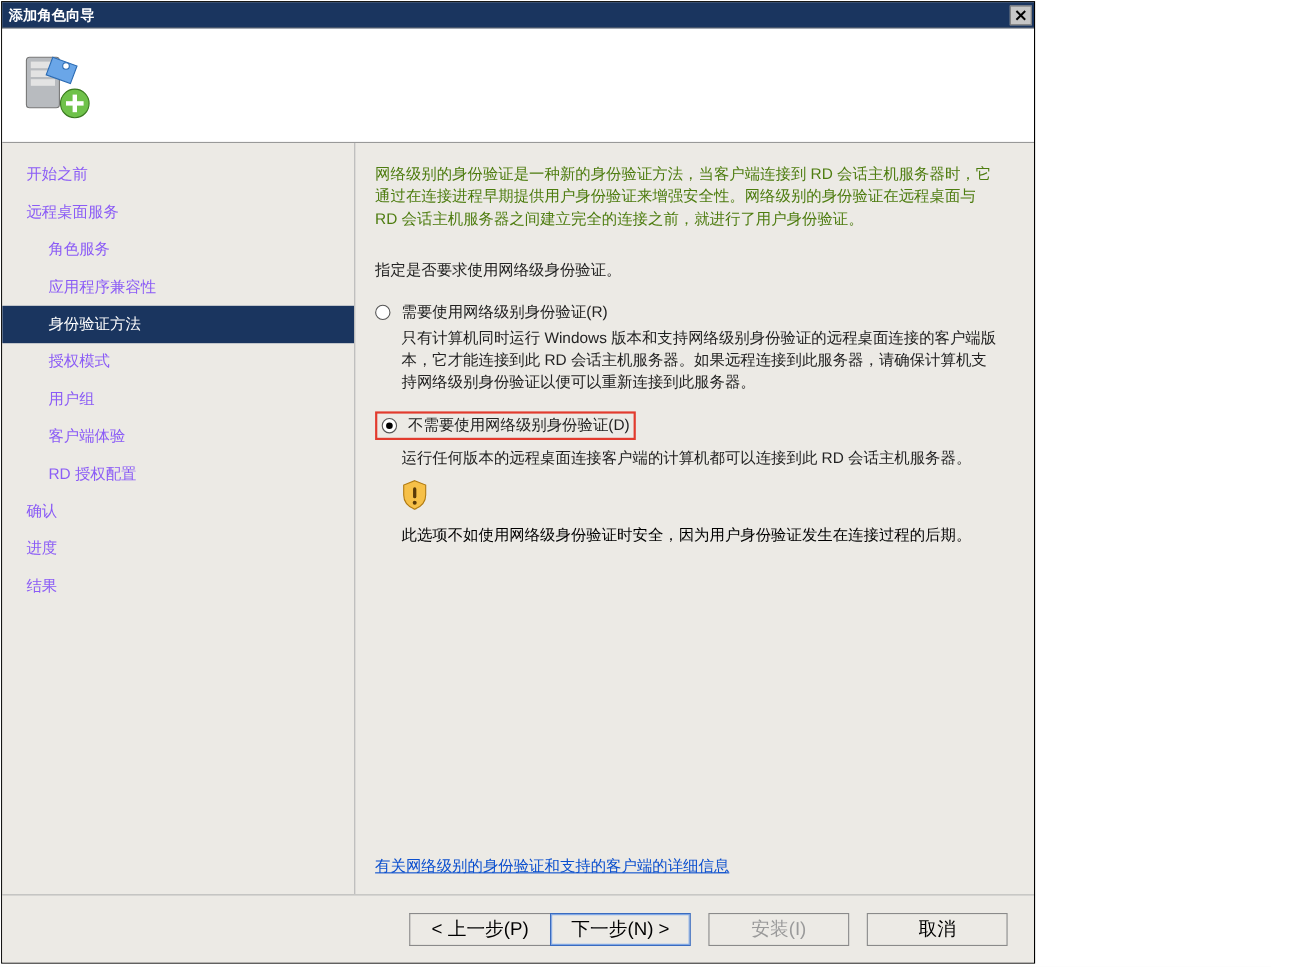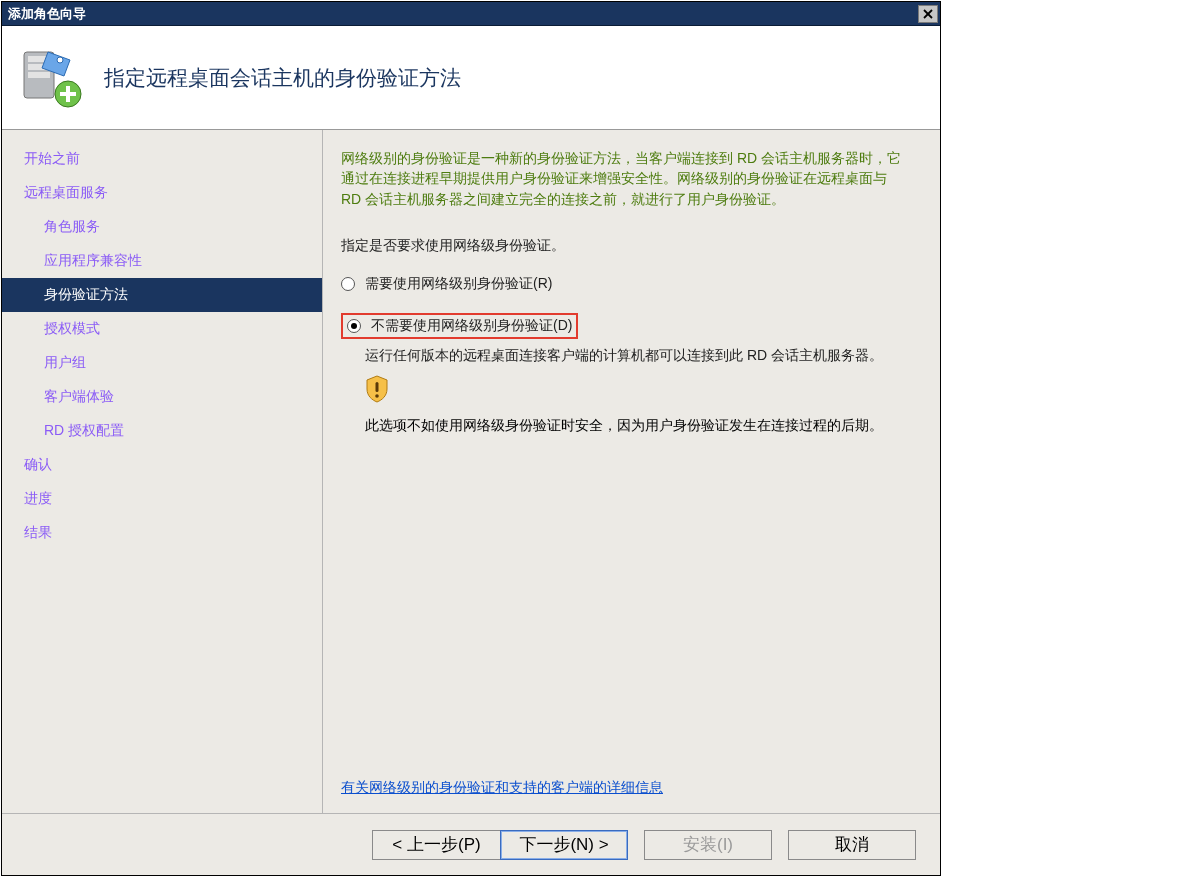--- a/index.html
+++ b/index.html
@@ -198,21 +198,20 @@
         <rect x="8" y="10" width="22" height="6" fill="#e3e3e3"></rect>
         <rect x="8" y="18" width="22" height="6" fill="#e3e3e3"></rect>
         <rect x="8" y="26" width="22" height="6" fill="#e3e3e3"></rect>
         <polygon points="28,6 50,14 44,30 22,22" fill="#6aa6e8" stroke="#2b6bb3" stroke-width="1"></polygon>
         <circle cx="40" cy="14" r="3" fill="#fff" stroke="#2b6bb3"></circle>
         <circle cx="48" cy="48" r="13" fill="#6fc24a" stroke="#3a7a1f" stroke-width="1"></circle>
         <rect x="46" y="40" width="4" height="16" fill="#fff"></rect>
         <rect x="40" y="46" width="16" height="4" fill="#fff"></rect>
       </svg>
     </div>
-    <div class="header-title">指定远程桌面会话主机的身份验证方法</div>
   </div>
 
   <div class="body">
 
     <div class="sidebar">
       <div class="sidebar-item">开始之前</div>
       <div class="sidebar-item">远程桌面服务</div>
       <div class="sidebar-item indent1">角色服务</div>
       <div class="sidebar-item indent1">应用程序兼容性</div>
       <div class="sidebar-item indent1 selected">身份验证方法</div>
@@ -227,20 +226,21 @@
 
     <div class="content">
       <div class="desc">网络级别的身份验证是一种新的身份验证方法，当客户端连接到 RD 会话主机服务器时，它通过在连接进程早期提供用户身份验证来增强安全性。网络级别的身份验证在远程桌面与 RD 会话主机服务器之间建立完全的连接之前，就进行了用户身份验证。</div>
       <div class="prompt">指定是否要求使用网络级身份验证。</div>
 
       <div class="option-block">
         <div class="radio-row">
           <span class="radio"></span>
           <span class="radio-label">需要使用网络级别身份验证(R)</span>
         </div>
+        <div class="opt-desc">只有计算机同时运行 Windows 版本和支持网络级别身份验证的远程桌面连接的客户端版本，它才能连接到此 RD 会话主机服务器。如果远程连接到此服务器，请确保计算机支持网络级别身份验证以便可以重新连接到此服务器。</div>
       </div>
 
       <div class="option-block">
         <div class="highlight-box">
           <div class="radio-row" style="margin-bottom:0">
             <span class="radio checked"></span>
             <span class="radio-label">不需要使用网络级别身份验证(D)</span>
           </div>
         </div>
         <div class="opt-desc" style="margin-top:6px">运行任何版本的远程桌面连接客户端的计算机都可以连接到此 RD 会话主机服务器。</div>

